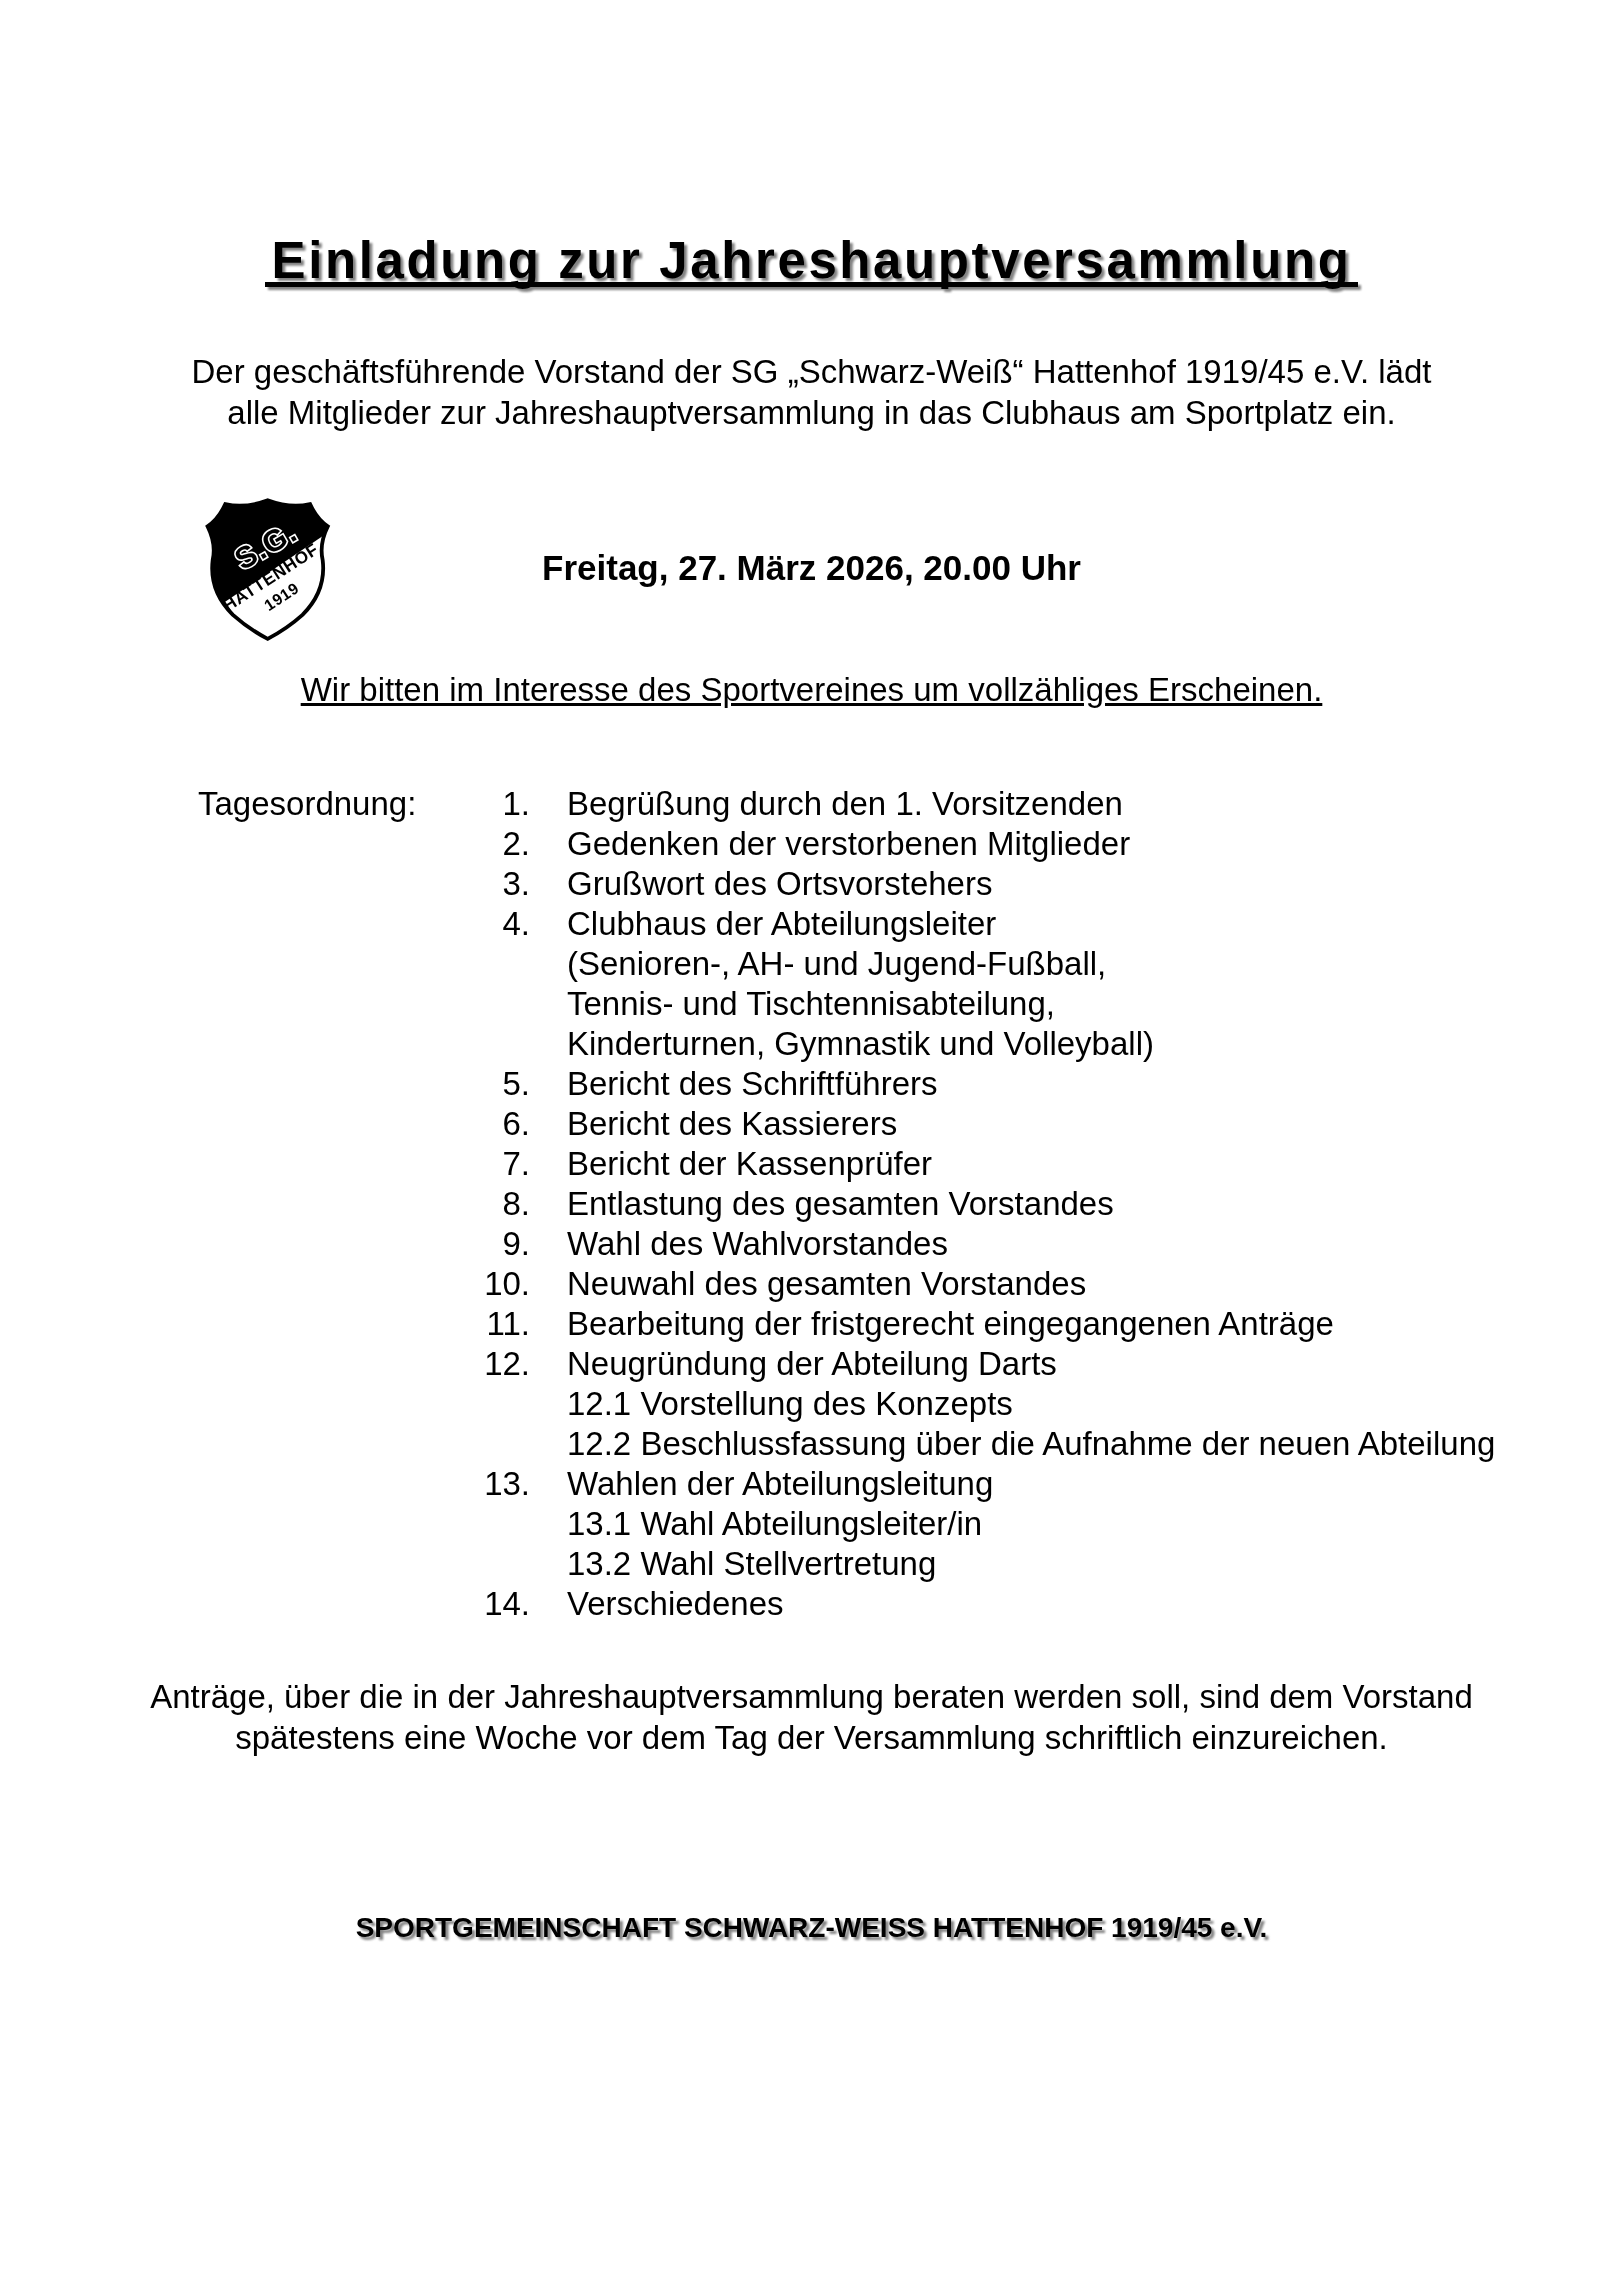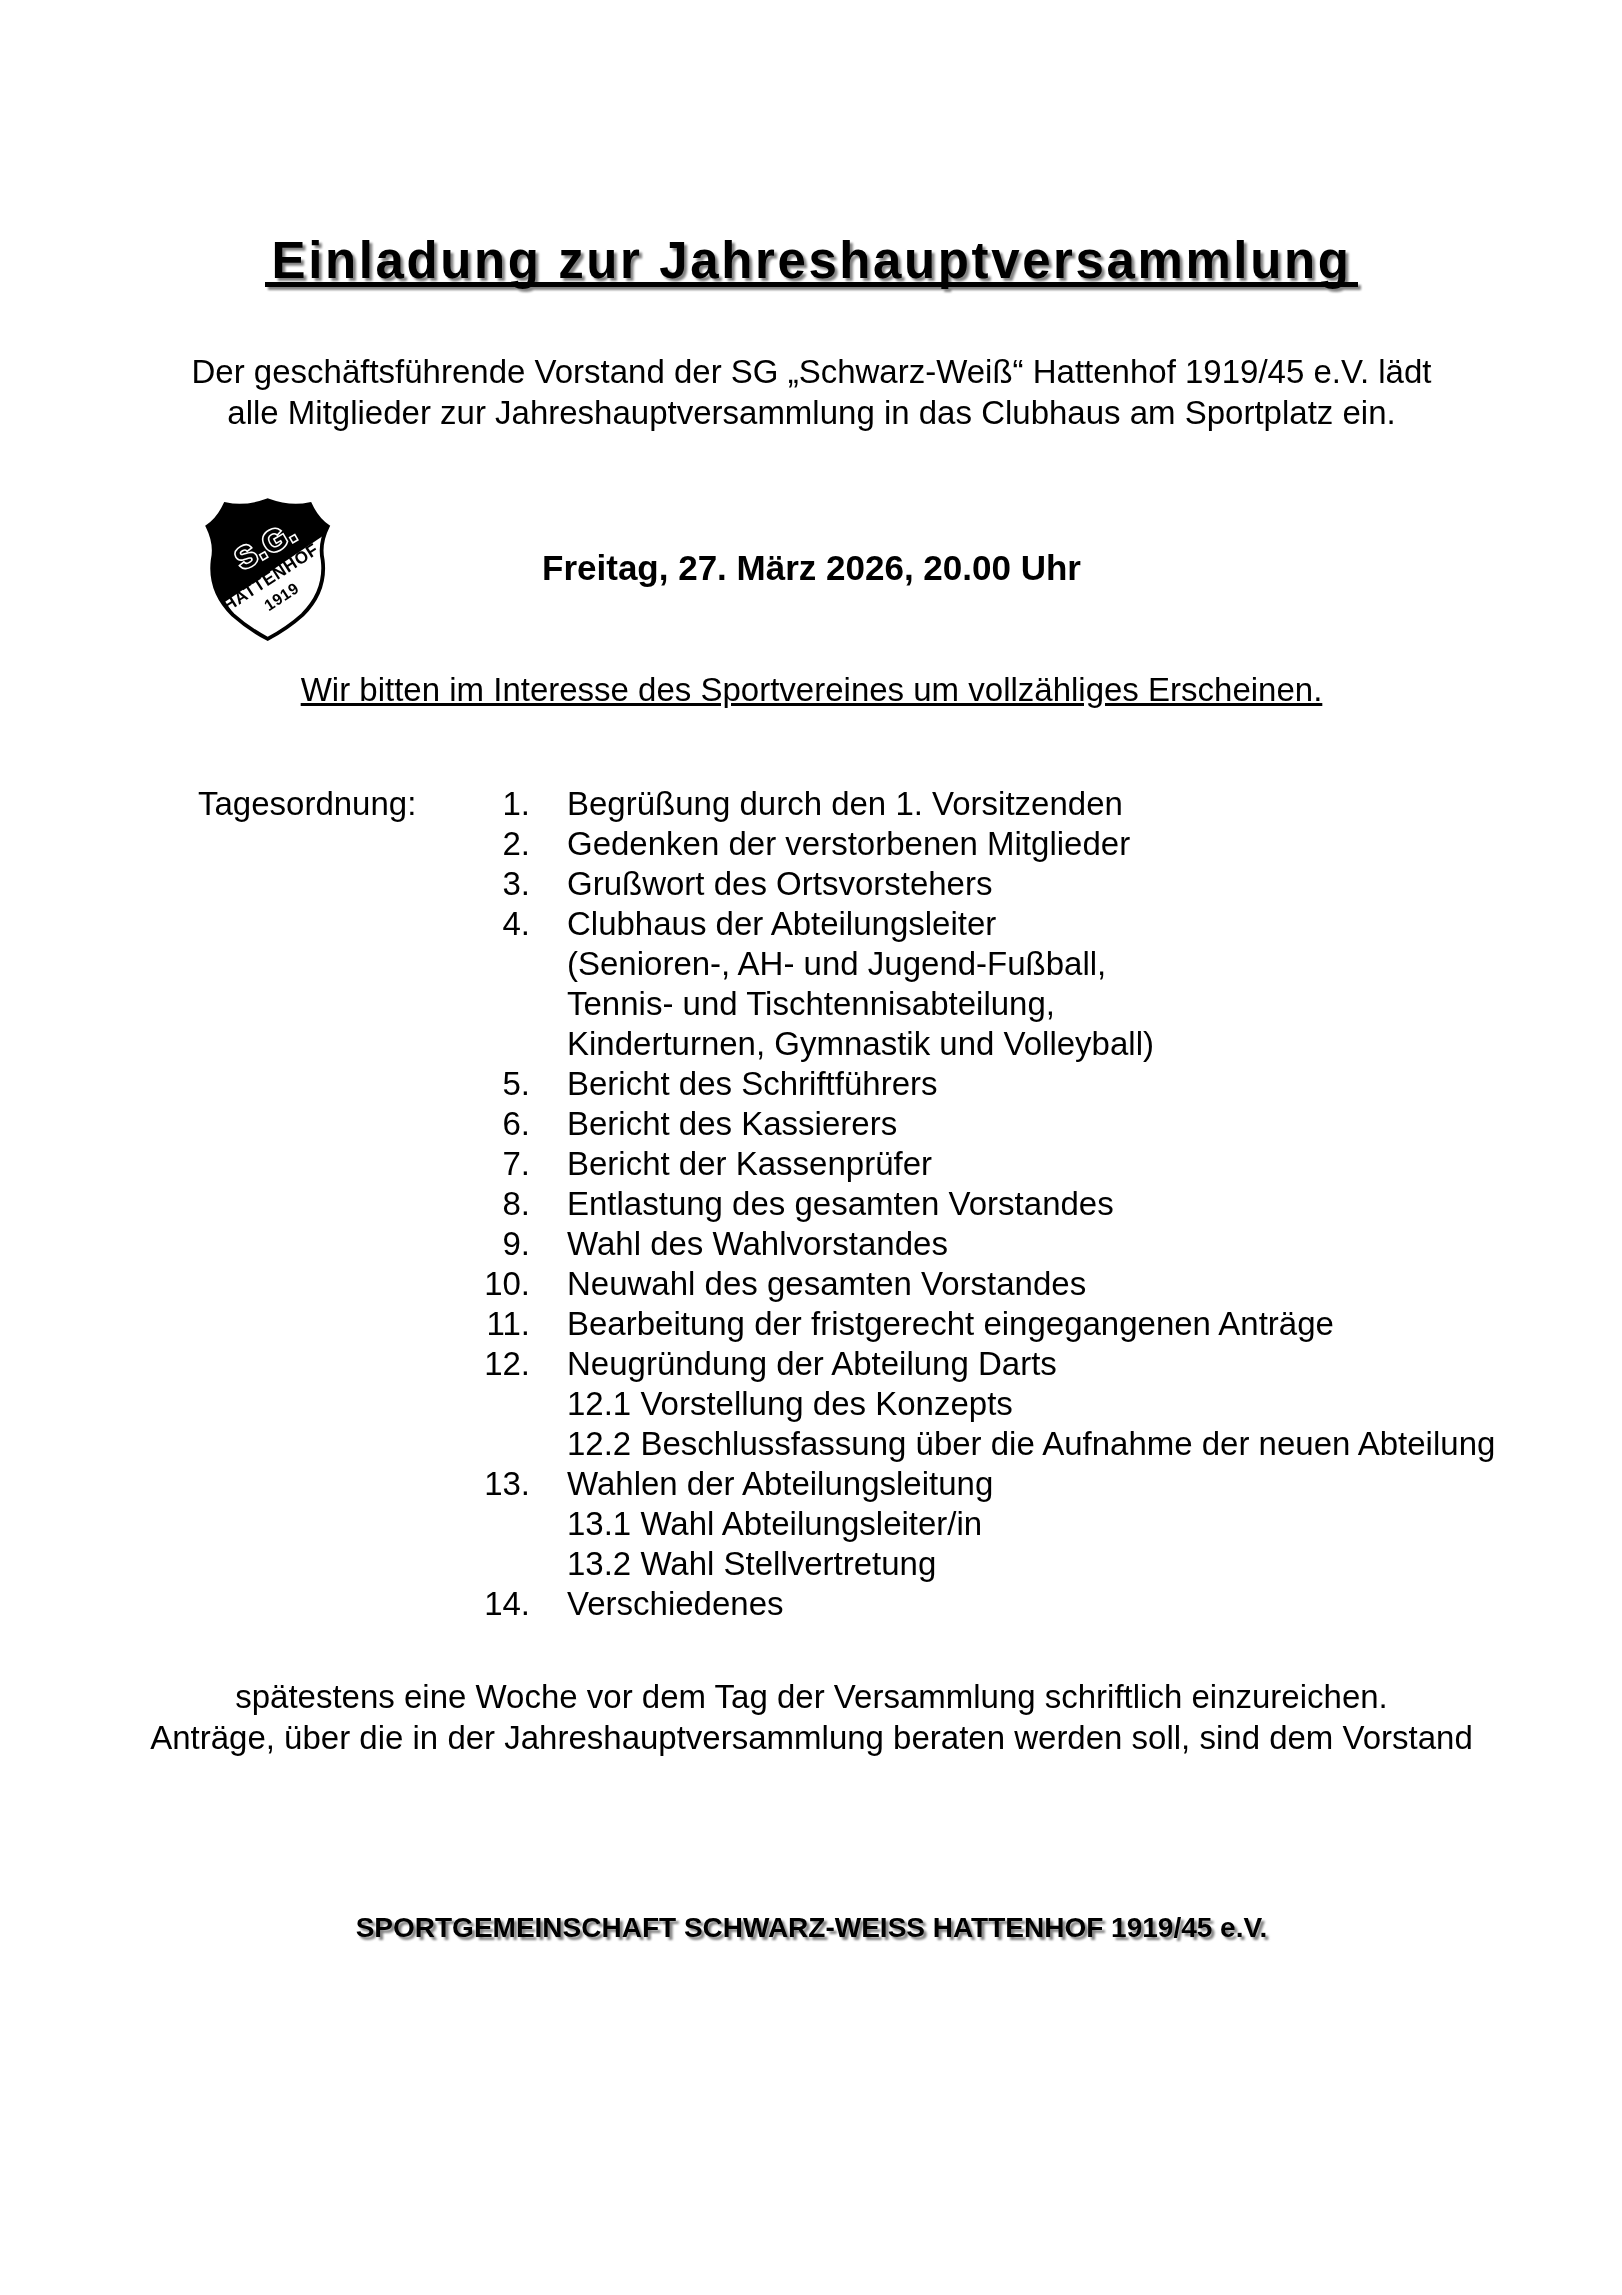--- a/index.html
+++ b/index.html
@@ -178,20 +178,20 @@
         <span class="agenda-num"></span>
         <span class="agenda-txt">13.2 Wahl Stellvertretung</span>
       </div>
     <div class="agenda-row">
         <span class="agenda-num">14.</span>
         <span class="agenda-txt">Verschiedenes</span>
       </div>
   </div>
 
   <div class="centered closing">
+    <div>Anträge, über die in der Jahreshauptversammlung beraten werden soll, sind dem Vorstand</div>
     <div>spätestens eine Woche vor dem Tag der Versammlung schriftlich einzureichen.</div>
-    <div>Anträge, über die in der Jahreshauptversammlung beraten werden soll, sind dem Vorstand</div>
   </div>
 
   <div class="centered footer">SPORTGEMEINSCHAFT SCHWARZ-WEISS HATTENHOF 1919/45 e.V.</div>
 
 </div>
 
 
 </body></html>

